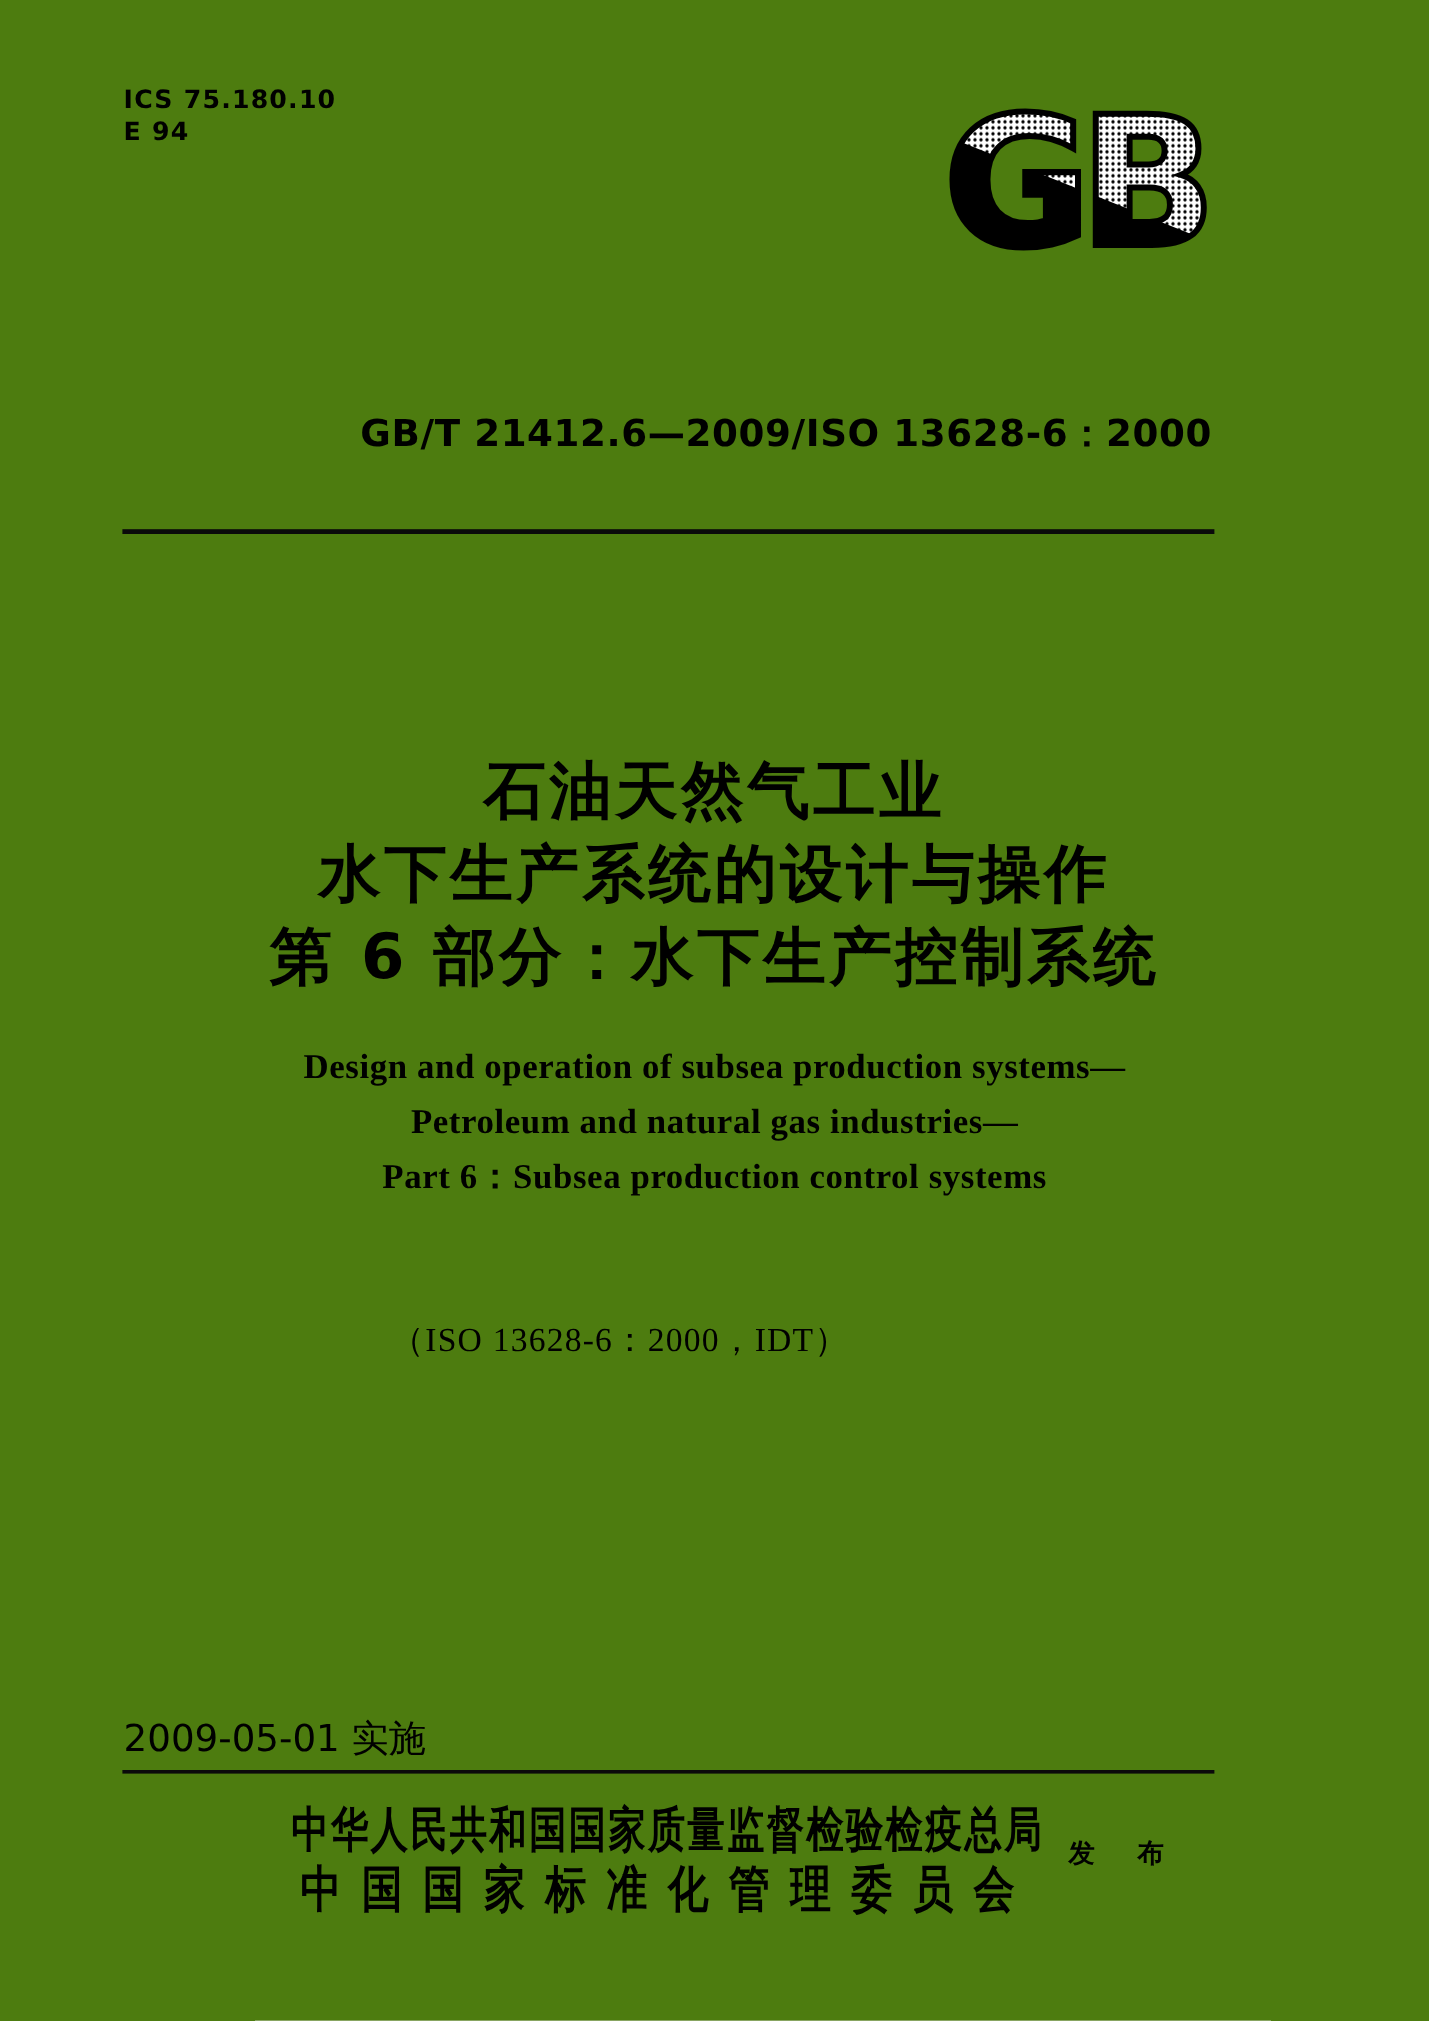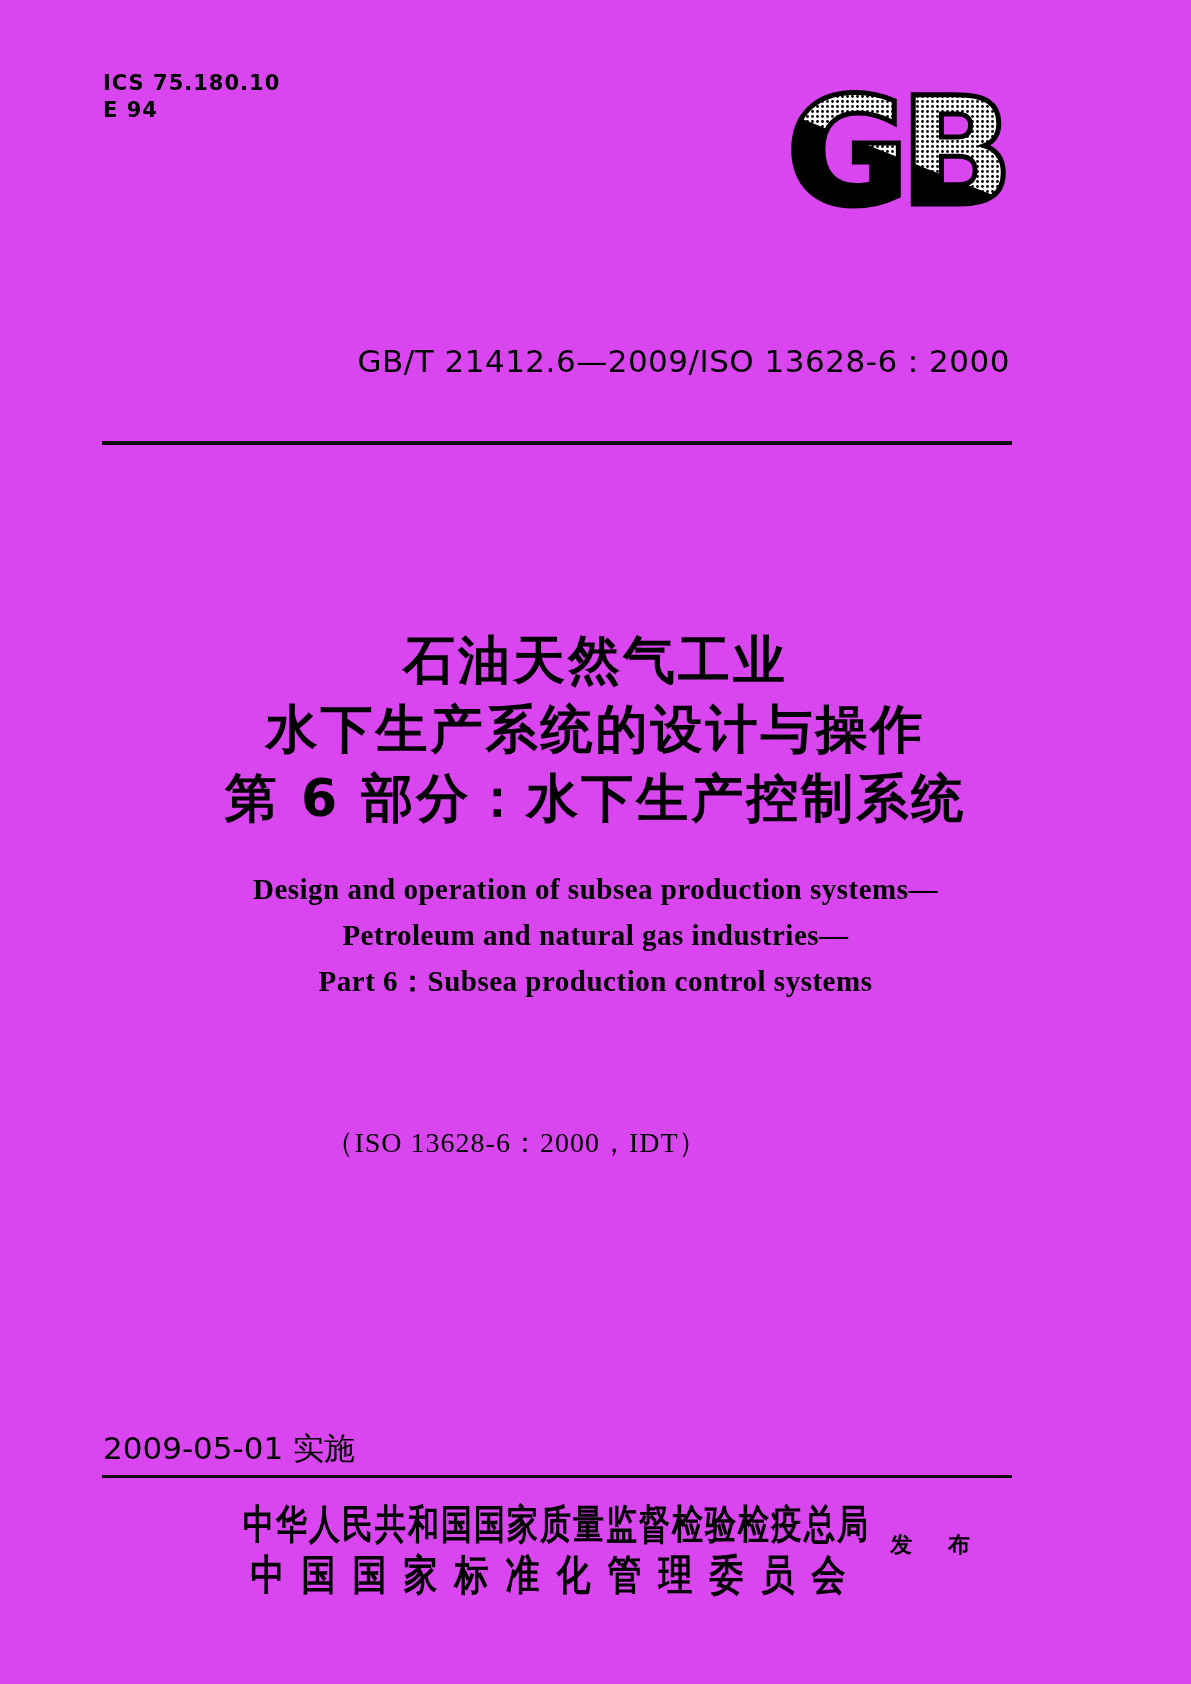--- a/index.html
+++ b/index.html
@@ -1,20 +1,20 @@
 <!DOCTYPE html>
 <html><head>
 <meta charset="utf-8">
 <style>
   html,body { margin:0; padding:0; background:#e8e8e8; }
   .page {
     position:relative;
     width:1191px; height:1684px;
     margin:0 auto;
-    background:#d946ef;
+    background:#4d7c0f;
     color:#000;
     overflow:hidden;
     font-family:"Liberation Serif","DejaVu Serif",serif;
   }
 
   
   .ics-block {
     position:absolute; left:103px; top:70px;
     font-family:"DejaVu Sans","Liberation Sans",sans-serif;
     font-weight:bold; font-size:21px; line-height:27px;
@@ -29,21 +29,21 @@
     position:absolute; left:103px; top:220px; width:907px;
     font-weight:700; font-size:68px; line-height:90px;
     letter-spacing:16px; white-space:nowrap;
   }
 
   
   .std-code {
     position:absolute; left:103px; top:341px; width:907px;
     text-align:right;
     font-family:"DejaVu Sans","Liberation Sans",sans-serif;
-    font-weight:normal; font-size:31px; letter-spacing:0.5px;
+    font-weight:bold; font-size:31px; letter-spacing:0.5px;
   }
 
   .rule-top    { position:absolute; left:102px; top:441px;  width:910px; height:4px; background:#0a0a0a; }
   .rule-bottom { position:absolute; left:102px; top:1475px; width:910px; height:3px; background:#0a0a0a; }
 
   
   .title-cn {
     position:absolute; left:0; top:626px; width:1191px;
     text-align:center;
     font-family:"DejaVu Sans","Liberation Sans",sans-serif;
@@ -54,21 +54,21 @@
   
   .title-en {
     position:absolute; left:0; top:866px; width:1191px;
     text-align:center;
     font-weight:700; font-size:29px; line-height:46px;
     letter-spacing:0.5px;
   }
 
   
   .iso-note {
-    position:absolute; left:0; top:1124px; width:1033px;
+    position:absolute; left:0; top:1098px; width:1033px;
     text-align:center;
     font-weight:400; font-size:28px; letter-spacing:1px;
   }
 
   
   .dates-row {
     position:absolute; left:103px; top:1428px; width:907px;
     display:flex; justify-content:space-between;
     font-family:"DejaVu Sans","Liberation Sans",sans-serif;
     font-size:31px; font-weight:500;

